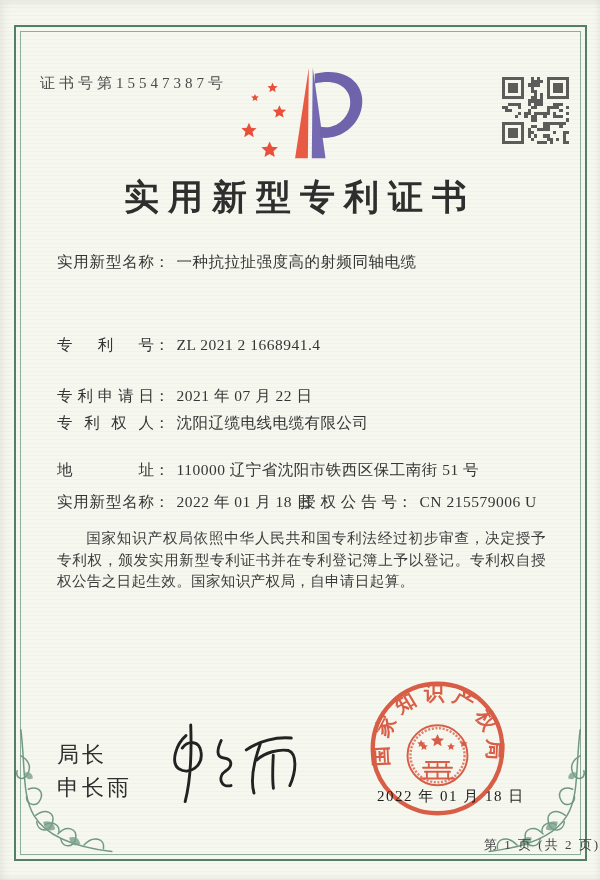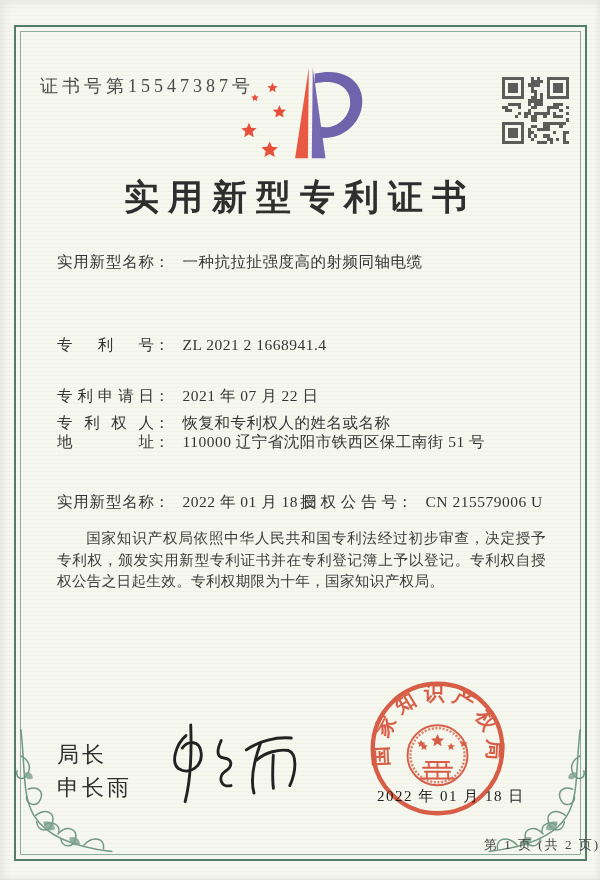--- a/index.html
+++ b/index.html
@@ -6,29 +6,29 @@
   .paper{
     position:relative;width:600px;height:880px;margin:0 auto;overflow:hidden;
     background:#f6f7ee;
     background-image:repeating-linear-gradient(0deg, rgba(205,215,195,.14) 0 1px, rgba(255,255,255,0) 1px 4px);
     box-shadow:inset 3px 3px 8px rgba(120,120,110,.12), inset -2px -2px 6px rgba(120,120,110,.08);
     font-family:"Liberation Serif","DejaVu Serif",serif;
     color:#333;
   }
   .frame-outer{position:absolute;left:14px;top:25px;right:13px;bottom:19px;border:2px solid #527e6a;pointer-events:none;}
   .frame-inner{position:absolute;left:20px;top:31px;right:19px;bottom:25px;border:1px solid #8aae9a;pointer-events:none;}
-  .cert-number{position:absolute;left:40px;top:74px;font-size:18px;letter-spacing:4px;color:#4a4a4a;}
+  .cert-number{position:absolute;left:40px;top:74px;font-size:15px;letter-spacing:4px;color:#4a4a4a;}
   .logo{position:absolute;left:225px;top:58px;width:150px;height:108px;}
   .qr{position:absolute;left:502px;top:77px;width:67px;height:67px;opacity:.85;}
   .title{position:absolute;left:0;top:174px;width:100%;margin:0;text-align:center;
     font-size:35px;font-weight:700;letter-spacing:9px;color:#2e2e2e;}
   .field-row{position:absolute;left:57px;white-space:nowrap;font-size:15.5px;color:#353535;}
   .field-label{display:inline-block;width:97px;text-align:justify;text-align-last:justify;letter-spacing:0;vertical-align:top;font-family:Liberation Serif, serif;}
   .field-colon{display:inline-block;}
-  .field-value{margin-left:13px;letter-spacing:.5px;}
+  .field-value{margin-left:7px;letter-spacing:.5px;}
   .field-pair2{position:absolute;left:243px;top:0;}
   .body-text{position:absolute;left:57px;right:54px;top:528px;font-size:14.6px;line-height:21.5px;
     text-align:justify;color:#3c3c3c;}
   .body-text p{margin:0;text-indent:2em;letter-spacing:.3px;}
   .signoff{position:absolute;left:57px;top:744px;font-size:22px;letter-spacing:3px;color:#2f2f2f;line-height:1;}
   .signoff .name{margin-top:11px;font-family:Liberation Serif, serif;}
   .signature{position:absolute;left:158px;top:714px;width:165px;height:95px;transform:rotate(-2deg);}
   .seal{position:absolute;left:365px;top:676px;width:145px;height:145px;mix-blend-mode:multiply;opacity:.88;}
   .seal-date{position:absolute;left:377px;top:787px;font-size:15px;letter-spacing:1.5px;color:#1e1e1e;z-index:5;}
   .footer{position:absolute;left:0;top:836px;width:100%;text-align:right;font-size:13px;letter-spacing:2px;color:#444;}
@@ -225,36 +225,36 @@
   <div class="field-row" style="top:252px">
     <span class="field-label">实用新型名称</span><span class="field-colon">：</span><span class="field-value">一种抗拉扯强度高的射频同轴电缆</span>
   </div>
   <div class="field-row" style="top:335px">
     <span class="field-label">专利号</span><span class="field-colon">：</span><span class="field-value">ZL 2021 2 1668941.4</span>
   </div>
   <div class="field-row" style="top:386px">
     <span class="field-label">专利申请日</span><span class="field-colon">：</span><span class="field-value">2021 年 07 月 22 日</span>
   </div>
   <div class="field-row" style="top:413px">
-    <span class="field-label">专利权人</span><span class="field-colon">：</span><span class="field-value">恢复和专利权人的姓名或名称</span>
-  </div>
-  <div class="field-row" style="top:432px">
+    <span class="field-label">专利权人</span><span class="field-colon">：</span><span class="field-value">沈阳辽缆电线电缆有限公司</span>
+  </div>
+  <div class="field-row" style="top:460px">
     <span class="field-label">地址</span><span class="field-colon">：</span><span class="field-value">110000 辽宁省沈阳市铁西区保工南街 51 号</span>
   </div>
   <div class="field-row" style="top:492px">
     <span>
       <span class="field-label">实用新型名称</span><span class="field-colon">：</span><span class="field-value">2022 年 01 月 18 日</span>
     </span>
     <span class="field-pair2">
       <span class="field-label">授权公告号</span><span class="field-colon">：</span><span class="field-value">CN 215579006 U</span>
     </span>
   </div>
 
   <div class="body-text">
-    <p>国家知识产权局依照中华人民共和国专利法经过初步审查，决定授予专利权，颁发实用新型专利证书并在专利登记簿上予以登记。专利权自授权公告之日起生效。专利权期限为十年，国家知识产权局。</p>
+    <p>国家知识产权局依照中华人民共和国专利法经过初步审查，决定授予专利权，颁发实用新型专利证书并在专利登记簿上予以登记。专利权自授权公告之日起生效。国家知识产权局，自申请日起算。</p>
   </div>
 
   <div class="signoff">
     <div>局长</div>
     <div class="name">申长雨</div>
   </div>
 
   <svg class="signature" viewBox="0 0 160 90">
     <g fill="none" stroke="#222" stroke-width="2.8" stroke-linecap="round" stroke-linejoin="round">
       <path d="M28,18 C18,26 12,44 20,50 C30,57 44,48 42,34 C41,24 30,22 24,30"></path>

